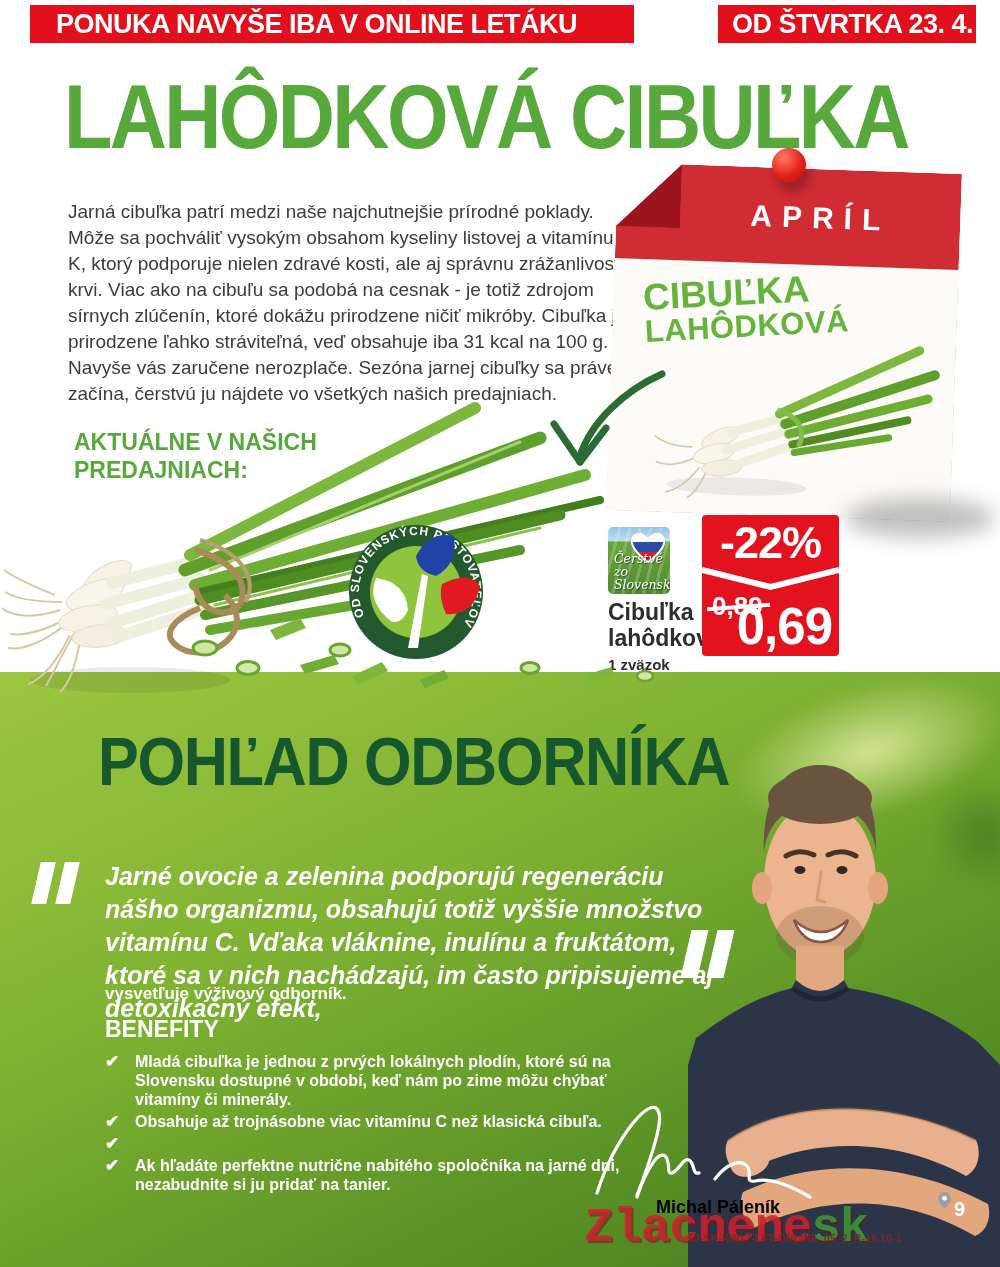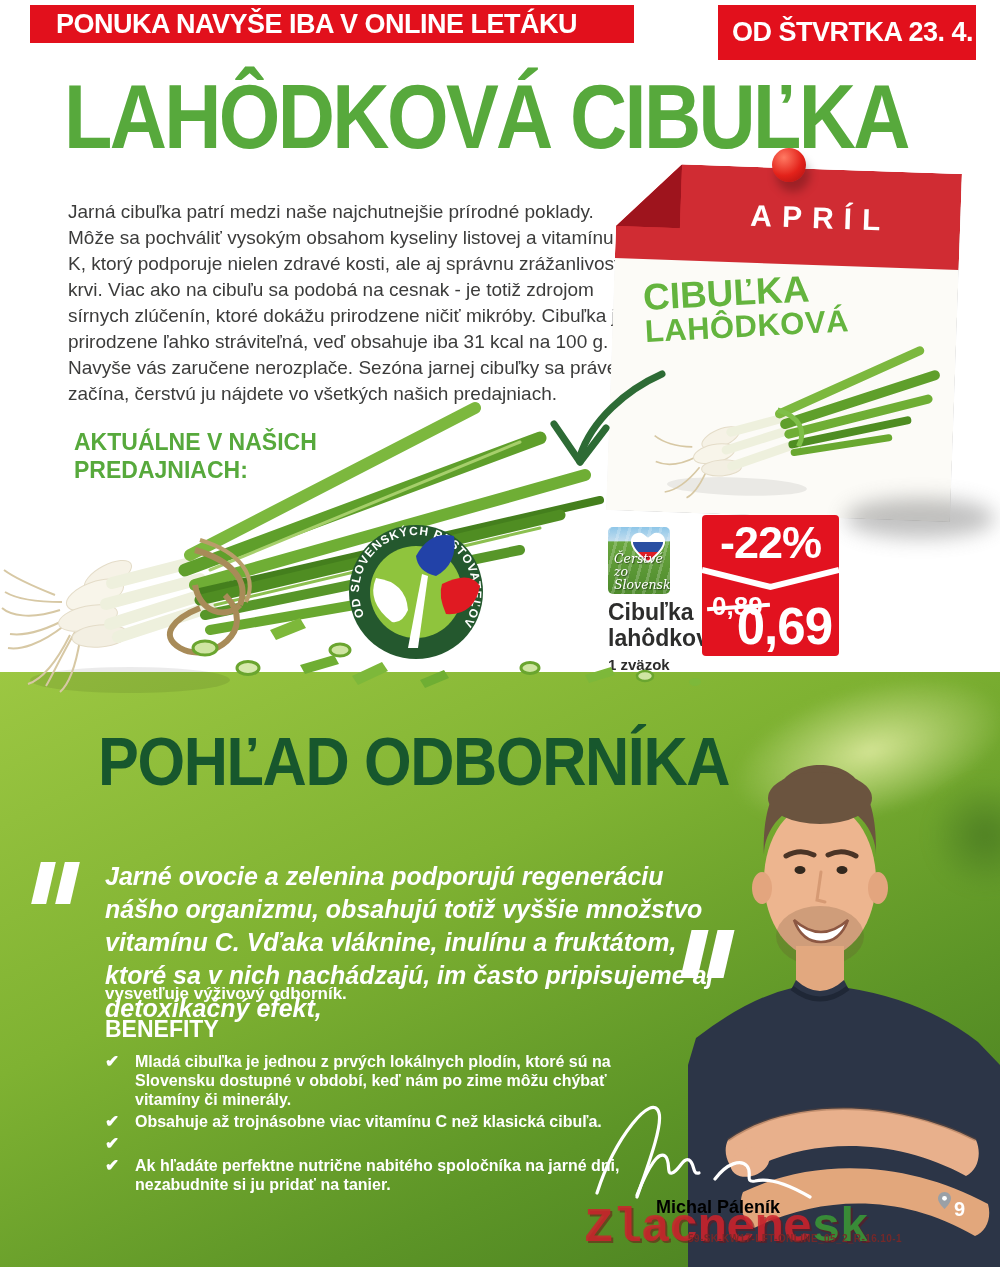--- a/index.html
+++ b/index.html
@@ -4,21 +4,21 @@
 <style>
   html,body{margin:0;padding:0;background:#ddd;}
   .page{position:relative;width:1000px;height:1267px;background:#ffffff;overflow:hidden;
         font-family:"Liberation Sans",sans-serif;margin:0 auto;}
   .abs{position:absolute;}
 
   
   .banner{background:#e2101c;color:#fff;font-weight:800;font-size:27px;
           display:flex;align-items:center;letter-spacing:-0.5px;}
   .banner-left{left:30px;top:5px;width:578px;height:38px;padding-left:26px;}
-  .banner-right{left:718px;top:5px;width:244px;height:55px;padding-left:14px;}
+  .banner-right{left:718px;top:5px;width:244px;height:38px;padding-left:14px;}
 
   
   .hero-title{left:64px;top:66px;font-size:90px;font-weight:800;color:#57a93c;
               letter-spacing:-3px;transform:scaleX(.88);transform-origin:left top;white-space:nowrap;}
   .hero-subtitle{left:66px;top:152px;font-size:35px;font-weight:800;font-style:italic;
                  color:#57a93c;letter-spacing:-0.5px;white-space:nowrap;}
   .hero-body{left:68px;top:199px;width:560px;font-size:19px;line-height:26px;color:#3c3c3b;}
   .availability{left:74px;top:428px;width:270px;font-size:23px;line-height:28px;
                 font-weight:800;color:#57a93c;}
 

